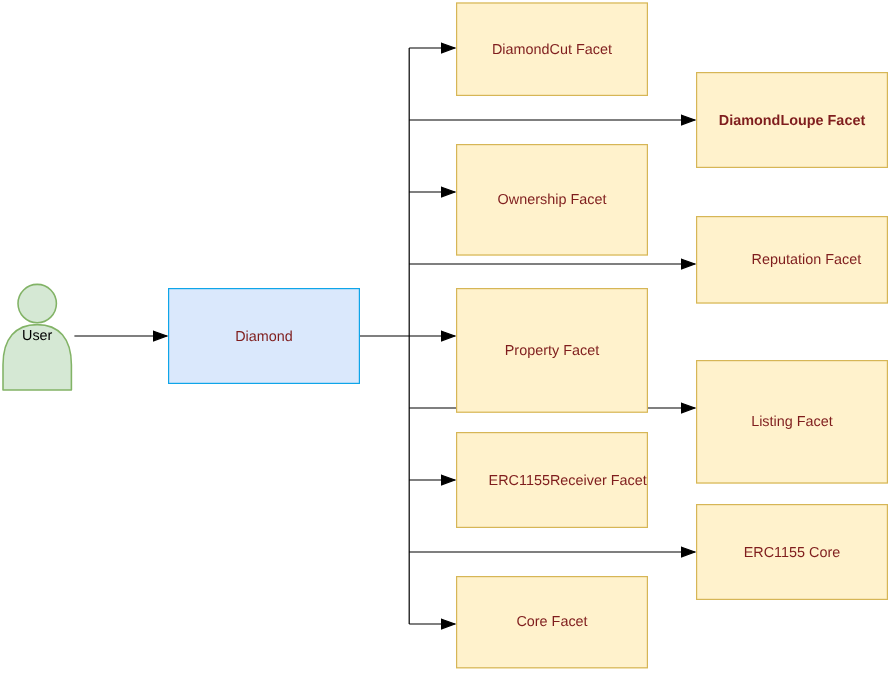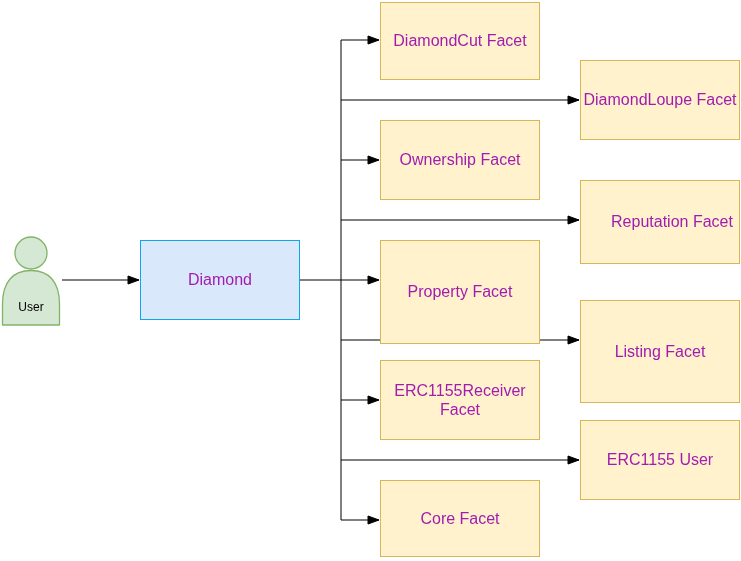--- a/index.html
+++ b/index.html
@@ -20,55 +20,54 @@
     left: 0;
     top: 0;
   }
   .node {
     position: absolute;
     box-sizing: border-box;
     display: flex;
     align-items: center;
     justify-content: center;
     text-align: center;
-    font-size: 16px;
-    color: #a21caf;
+    font-size: 12px;
+    color: #7f1d1d;
     line-height: 1.2;
   }
   .facet {
     width: 160px;
     background: #fff2cc;
     border: 1px solid #d6b656;
   }
   .root {
     left: 140px;
     top: 240px;
     width: 160px;
     height: 80px;
     background: #dae8fc;
     border: 1px solid #0ea5e9;
   }
   .f0 { left: 380px; top: 2px;   height: 78px; }
-  .f1 { left: 580px; top: 60px;  height: 80px; }
-  .f2 { left: 380px; top: 120px; height: 80px; }
-  .f3 { left: 580px; top: 180px; height: 84px; padding-left: 24px; }
+  .f1 { left: 580px; top: 60px;  height: 80px; font-weight: bold; }
+  .f2 { left: 380px; top: 120px; height: 93px; }
+  .f3 { left: 580px; top: 180px; height: 73px; padding-left: 24px; }
   .f4 { left: 380px; top: 240px; height: 104px; }
   .f5 { left: 580px; top: 300px; height: 103px; }
-  .f6 { left: 380px; top: 360px; height: 80px; }
+  .f6 { left: 380px; top: 360px; height: 80px; justify-content: flex-end; }
   .f7 { left: 580px; top: 420px; height: 80px; }
   .f8 { left: 380px; top: 480px; height: 77px; text-align: right; }
   .actor-label {
     position: absolute;
     left: 31px;
     top: 279px;
     transform: translate(-50%, -50%);
     font-size: 12px;
     color: #000000;
     white-space: nowrap;
-    margin-top: 28px;
   }
 </style>
 </head>
 <body>
 
 <div class="canvas">
 
   <svg class="edges" width="741" height="561" viewBox="0 0 741 561">
     <defs>
       <marker id="ah" markerUnits="userSpaceOnUse" markerWidth="14" markerHeight="10" refX="12" refY="5" orient="auto">
@@ -116,19 +115,19 @@
   <div class="node facet f4">
     <span>Property Facet</span>
   </div>
   <div class="node facet f5">
     <span>Listing Facet</span>
   </div>
   <div class="node facet f6">
     <span>ERC1155Receiver Facet</span>
   </div>
   <div class="node facet f7">
-    <span>ERC1155 User</span>
+    <span>ERC1155 Core</span>
   </div>
   <div class="node facet f8">
     <span>Core Facet</span>
   </div>
 
 </div>
 
 </body></html>

